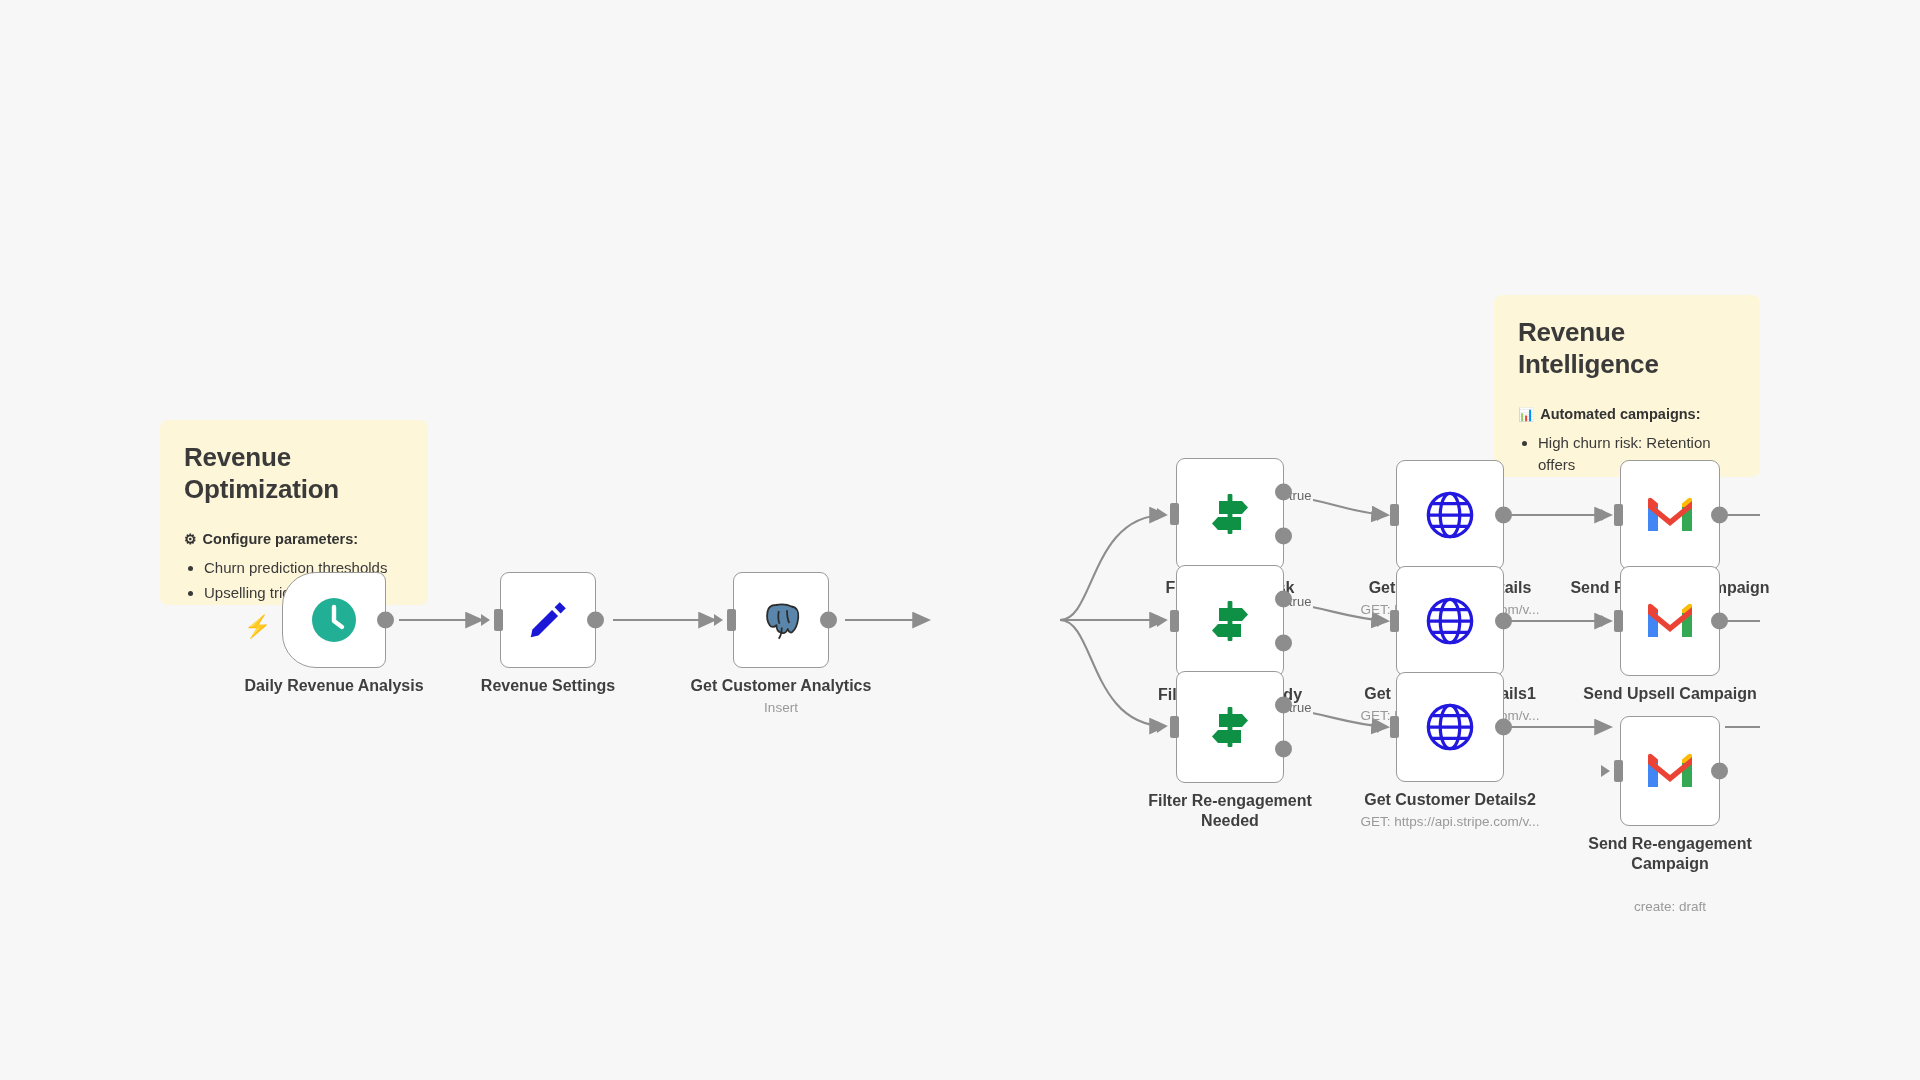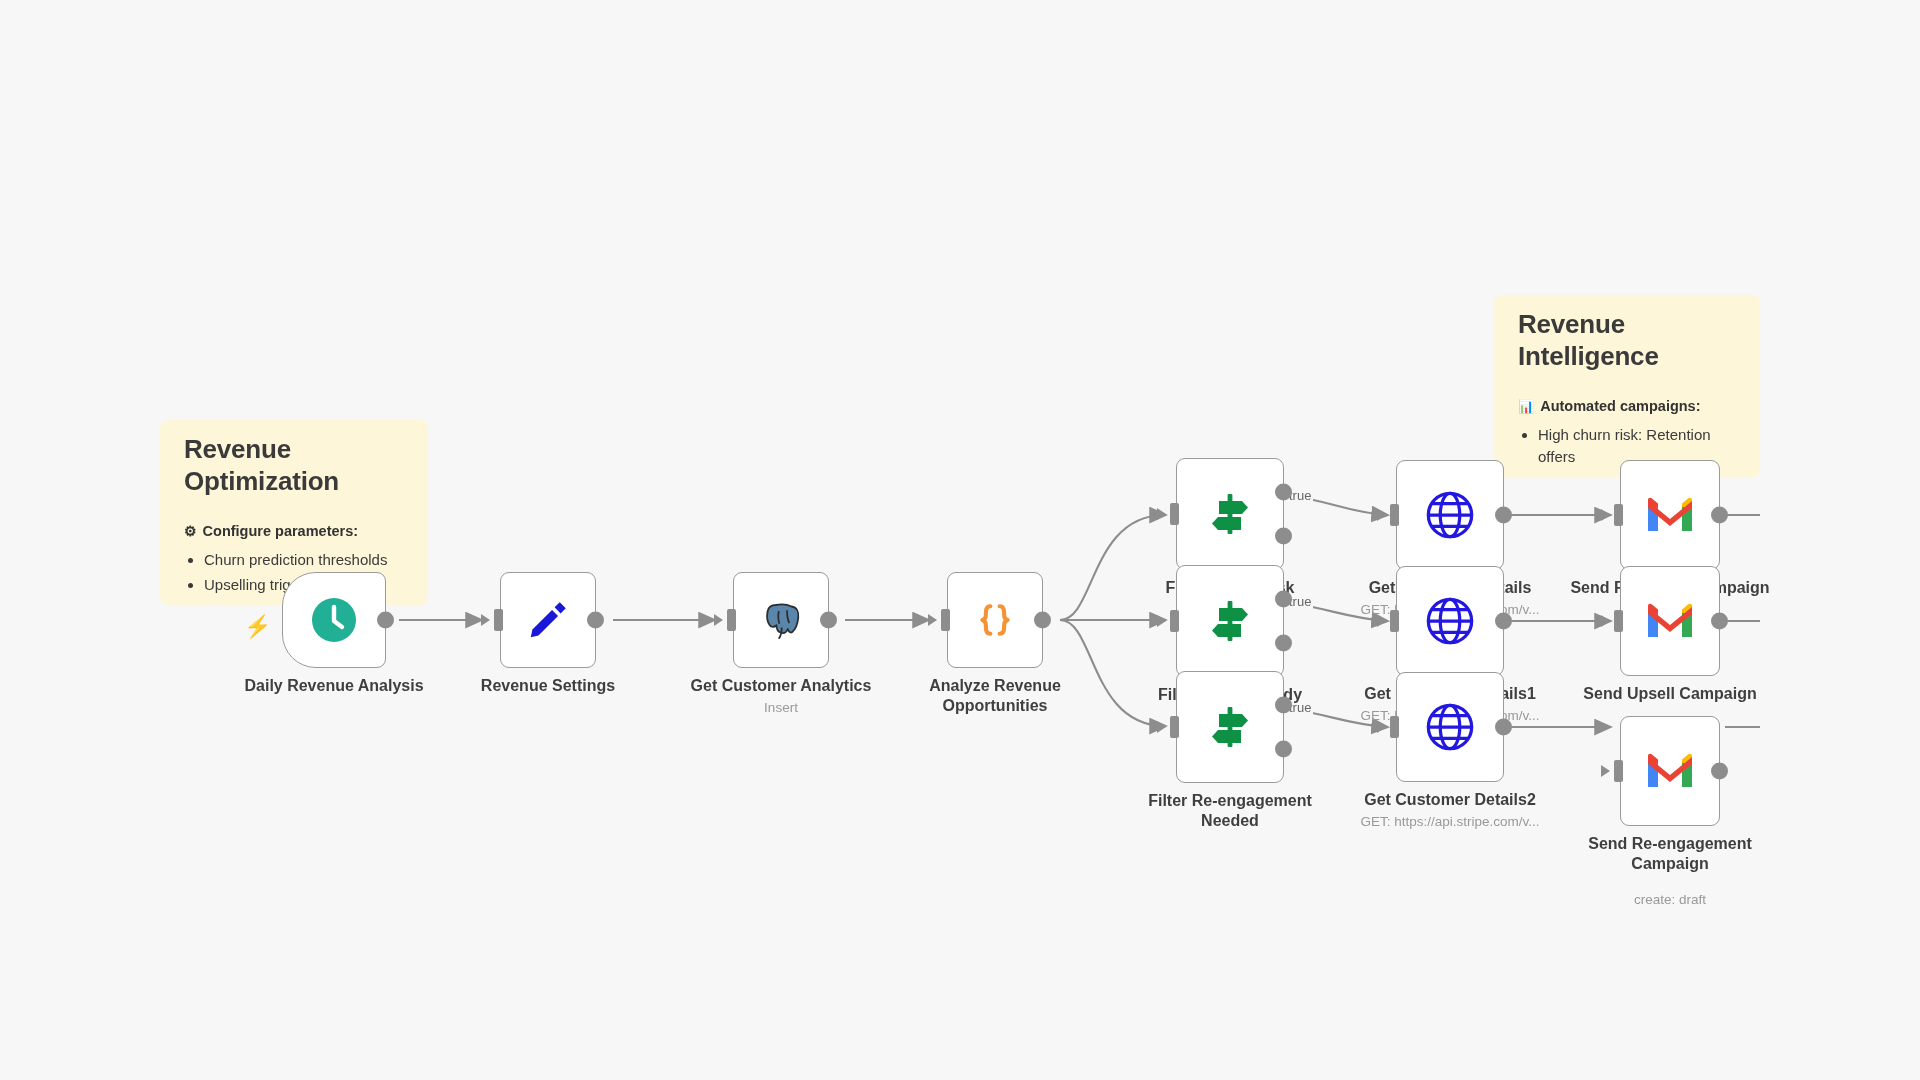--- a/index.html
+++ b/index.html
@@ -9,21 +9,21 @@
     font-family: "Liberation Sans", sans-serif;
     overflow: hidden;
   }
   #canvas { position: relative; width: 1920px; height: 1080px; background: #f7f7f7; }
 
   
   .sticky {
     position: absolute;
     background: #fdf6d8;
     border-radius: 8px;
-    padding: 14px 24px 18px 24px;
+    padding: 22px 24px 18px 24px;
     overflow: hidden;
     z-index: 1;
   }
   .sticky h2 {
     font-size: 26px; line-height: 1.22; font-weight: 700;
     color: #3a3a3a; letter-spacing: -0.2px;
     margin-bottom: 26px;
     max-width: 220px;
   }
   .sticky .sec {
@@ -189,34 +189,20 @@
         </g>
       </svg>
       <span class="port-arrow"></span>
       <span class="port-in"></span>
       <span class="port-out"></span>
     </div>
     <div class="label">Get Customer Analytics</div>
     <div class="sublabel" style="top:128px;">Insert</div>
   </div>
 
-  <div class="node" style="left:947px; top:572px; width:96px; height:96px;">
-    <div class="card">
-      <svg class="ic" width="46" height="46" viewBox="0 0 40 40">
-        <g stroke="#f59234" stroke-width="3.6" fill="none" stroke-linecap="round" stroke-linejoin="round">
-          <path d="M16 8 C12 8 12 12 12 16 C12 19 9 20 9 20 C9 20 12 21 12 24 C12 28 12 32 16 32"></path>
-          <path d="M24 8 C28 8 28 12 28 16 C28 19 31 20 31 20 C31 20 28 21 28 24 C28 28 28 32 24 32"></path>
-        </g>
-      </svg>
-      <span class="port-arrow"></span>
-      <span class="port-in"></span>
-      <span class="port-out"></span>
-    </div>
-    <div class="label wrap">Analyze Revenue Opportunities</div>
-  </div>
 
   <div class="node" style="left:1176px; top:458px; width:108px; height:112px;">
     <div class="label" style="top:120px;">Filter Churn Risk</div>
     <div class="card" style="width:108px;height:112px;">
       <svg class="ic" width="52" height="52" viewBox="0 0 52 52">
         <g fill="#0f9145">
           <rect x="23.6" y="6" width="4.8" height="40" rx="1"></rect>
           <path d="M15 13 L38 13 L44 19.5 L38 26 L15 26 z"></path>
           <path d="M37 29 L14 29 L8 35.5 L14 42 L37 42 z"></path>
         </g>
@@ -358,16 +344,16 @@
         <path d="M38 36 L38 12 L48 12 L48 36 z" fill="#34a853"></path>
         <path d="M4 12 L4 5 C4 3 6 2 8 3.5 L14 8.5 L14 12 z" fill="#ea4335"></path>
         <path d="M48 12 L48 5 C48 3 46 2 44 3.5 L38 8.5 L38 12 z" fill="#fbbc05"></path>
         <path d="M4 6 L26 24 L48 6 L48 13 L26 31 L4 13 z" fill="#ea4335"></path>
       </svg>
       <span class="port-arrow"></span>
       <span class="port-in"></span>
       <span class="port-out"></span>
     </div>
     <div class="label wrap" style="top:118px;width:200px;">Send Re-engagement Campaign</div>
-    <div class="sublabel" style="top:176px;">create: draft</div>
+    <div class="sublabel" style="top:183px;">create: draft</div>
   </div>
 
 </div>
 
 </body></html>

